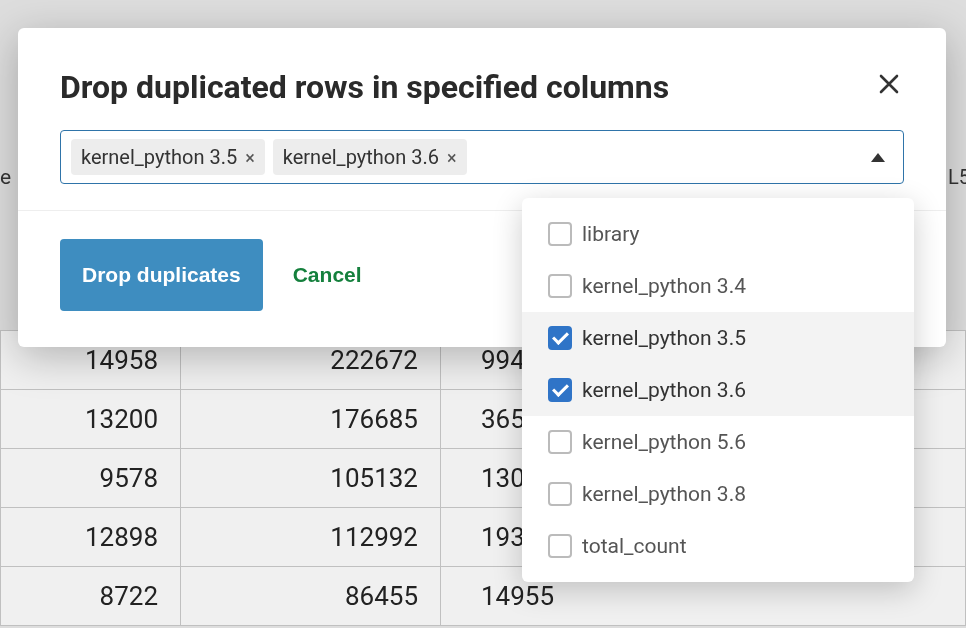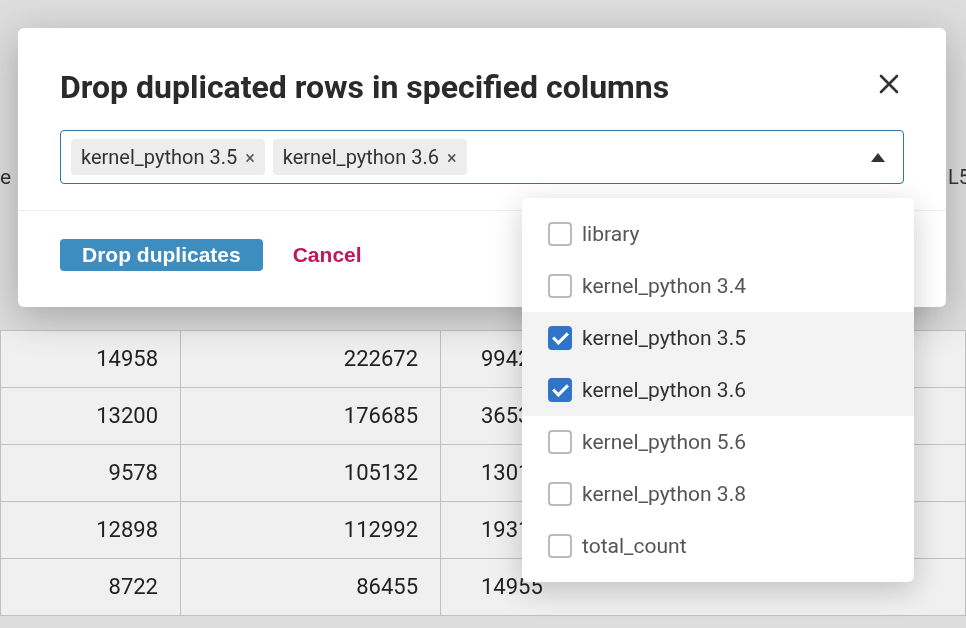--- a/index.html
+++ b/index.html
@@ -1,39 +1,39 @@
 <!DOCTYPE html>
 <html><head>
   <meta charset="utf-8">
   <style>
     * { margin:0; padding:0; box-sizing:border-box; }
     body { font-family:-apple-system,BlinkMacSystemFont,"Segoe UI",Roboto,sans-serif; background:#ddd; width:966px; height:628px; overflow:hidden; position:relative; }
     .bg-table { position:absolute; top:0; left:0; right:0; bottom:0; }
     .bg-table table { width:100%; border-collapse:collapse; }
-    .bg-table td { border:1px solid #c0c0c0; padding:14px 22px; text-align:right; font-size:22px; color:#222; height:57px; background:#f0f0f0; }
+    .bg-table td { border:1px solid #c0c0c0; padding:14px 22px; text-align:right; font-size:26px; color:#222; height:57px; background:#f0f0f0; }
     .bg-table td.pad-col { width:180px; }
     .bg-table td.c2 { width:260px; }
     .bg-table td.right { text-align:left; padding-left:40px; }
     .bg-table tr.spacer td { height:330px; background:#ddd; border:none; }
     .bg-header { position:absolute; top:165px; left:948px; font-size:20px; color:#333; }
     .bg-e { position:absolute; top:165px; left:0; font-size:21px; color:#333; }
     .modal { position:absolute; top:28px; left:18px; width:928px; background:#fff; border-radius:6px; box-shadow:0 10px 40px rgba(0,0,0,.25); }
     .modal-head { padding:40px 42px 24px; display:flex; align-items:flex-start; justify-content:space-between; }
     .modal-title { font-size:32px; font-weight:700; color:#2a2a2a; }
     .close-btn { font-size:28px; color:#333; cursor:pointer; line-height:1; padding:4px; }
     .field-wrap { padding:0 42px 0; }
     .multiselect { border:1.5px solid #2f74a9; border-radius:4px; padding:8px 10px; display:flex; align-items:center; gap:8px; position:relative; min-height:52px; }
     .chip { background:#ededed; border-radius:4px; padding:6px 10px; font-size:20px; color:#333; display:flex; align-items:center; gap:8px; }
     .chip-x { font-size:18px; color:#555; cursor:pointer; }
     .expander { margin-left:auto; padding:0 8px; cursor:pointer; }
     .tri-up { width:0; height:0; border-left:7px solid transparent; border-right:7px solid transparent; border-bottom:9px solid #333; display:block; }
     .sep { height:1px; background:#eee; margin-top:26px; }
     .modal-actions { padding:28px 42px 36px; display:flex; gap:30px; align-items:center; }
-    .btn-primary { background:#3e8dc0; color:#fff; font-weight:700; font-size:21px; border:none; border-radius:4px; padding:4px 22px; cursor:pointer; }
-    .btn-cancel { background:none; border:none; font-size:21px; font-weight:700; color:#be185d; cursor:pointer; }
+    .btn-primary { background:#3e8dc0; color:#fff; font-weight:700; font-size:21px; border:none; border-radius:4px; padding:24px 22px; cursor:pointer; }
+    .btn-cancel { background:none; border:none; font-size:21px; font-weight:700; color:#15803d; cursor:pointer; }
     .dropdown { position:absolute; top:198px; left:522px; width:392px; background:#fff; border-radius:6px; box-shadow:0 8px 30px rgba(0,0,0,.2); padding:10px 0; z-index:50; }
     .dd-item { display:flex; align-items:center; gap:10px; padding:14px 26px; font-size:21px; color:#555; cursor:pointer; }
     .dd-item.sel { background:#f3f3f3; color:#333; }
     .cb { width:24px; height:24px; border:2px solid #bbb; border-radius:4px; flex-shrink:0; display:flex; align-items:center; justify-content:center; }
     .cb.checked { background:#2f74c7; border-color:#2f74c7; }
     .cb.checked::after { content:""; width:6px; height:12px; border:solid #fff; border-width:0 3px 3px 0; transform:rotate(45deg); margin-top:-3px; }
   </style>
 </head>
 <body>
 

